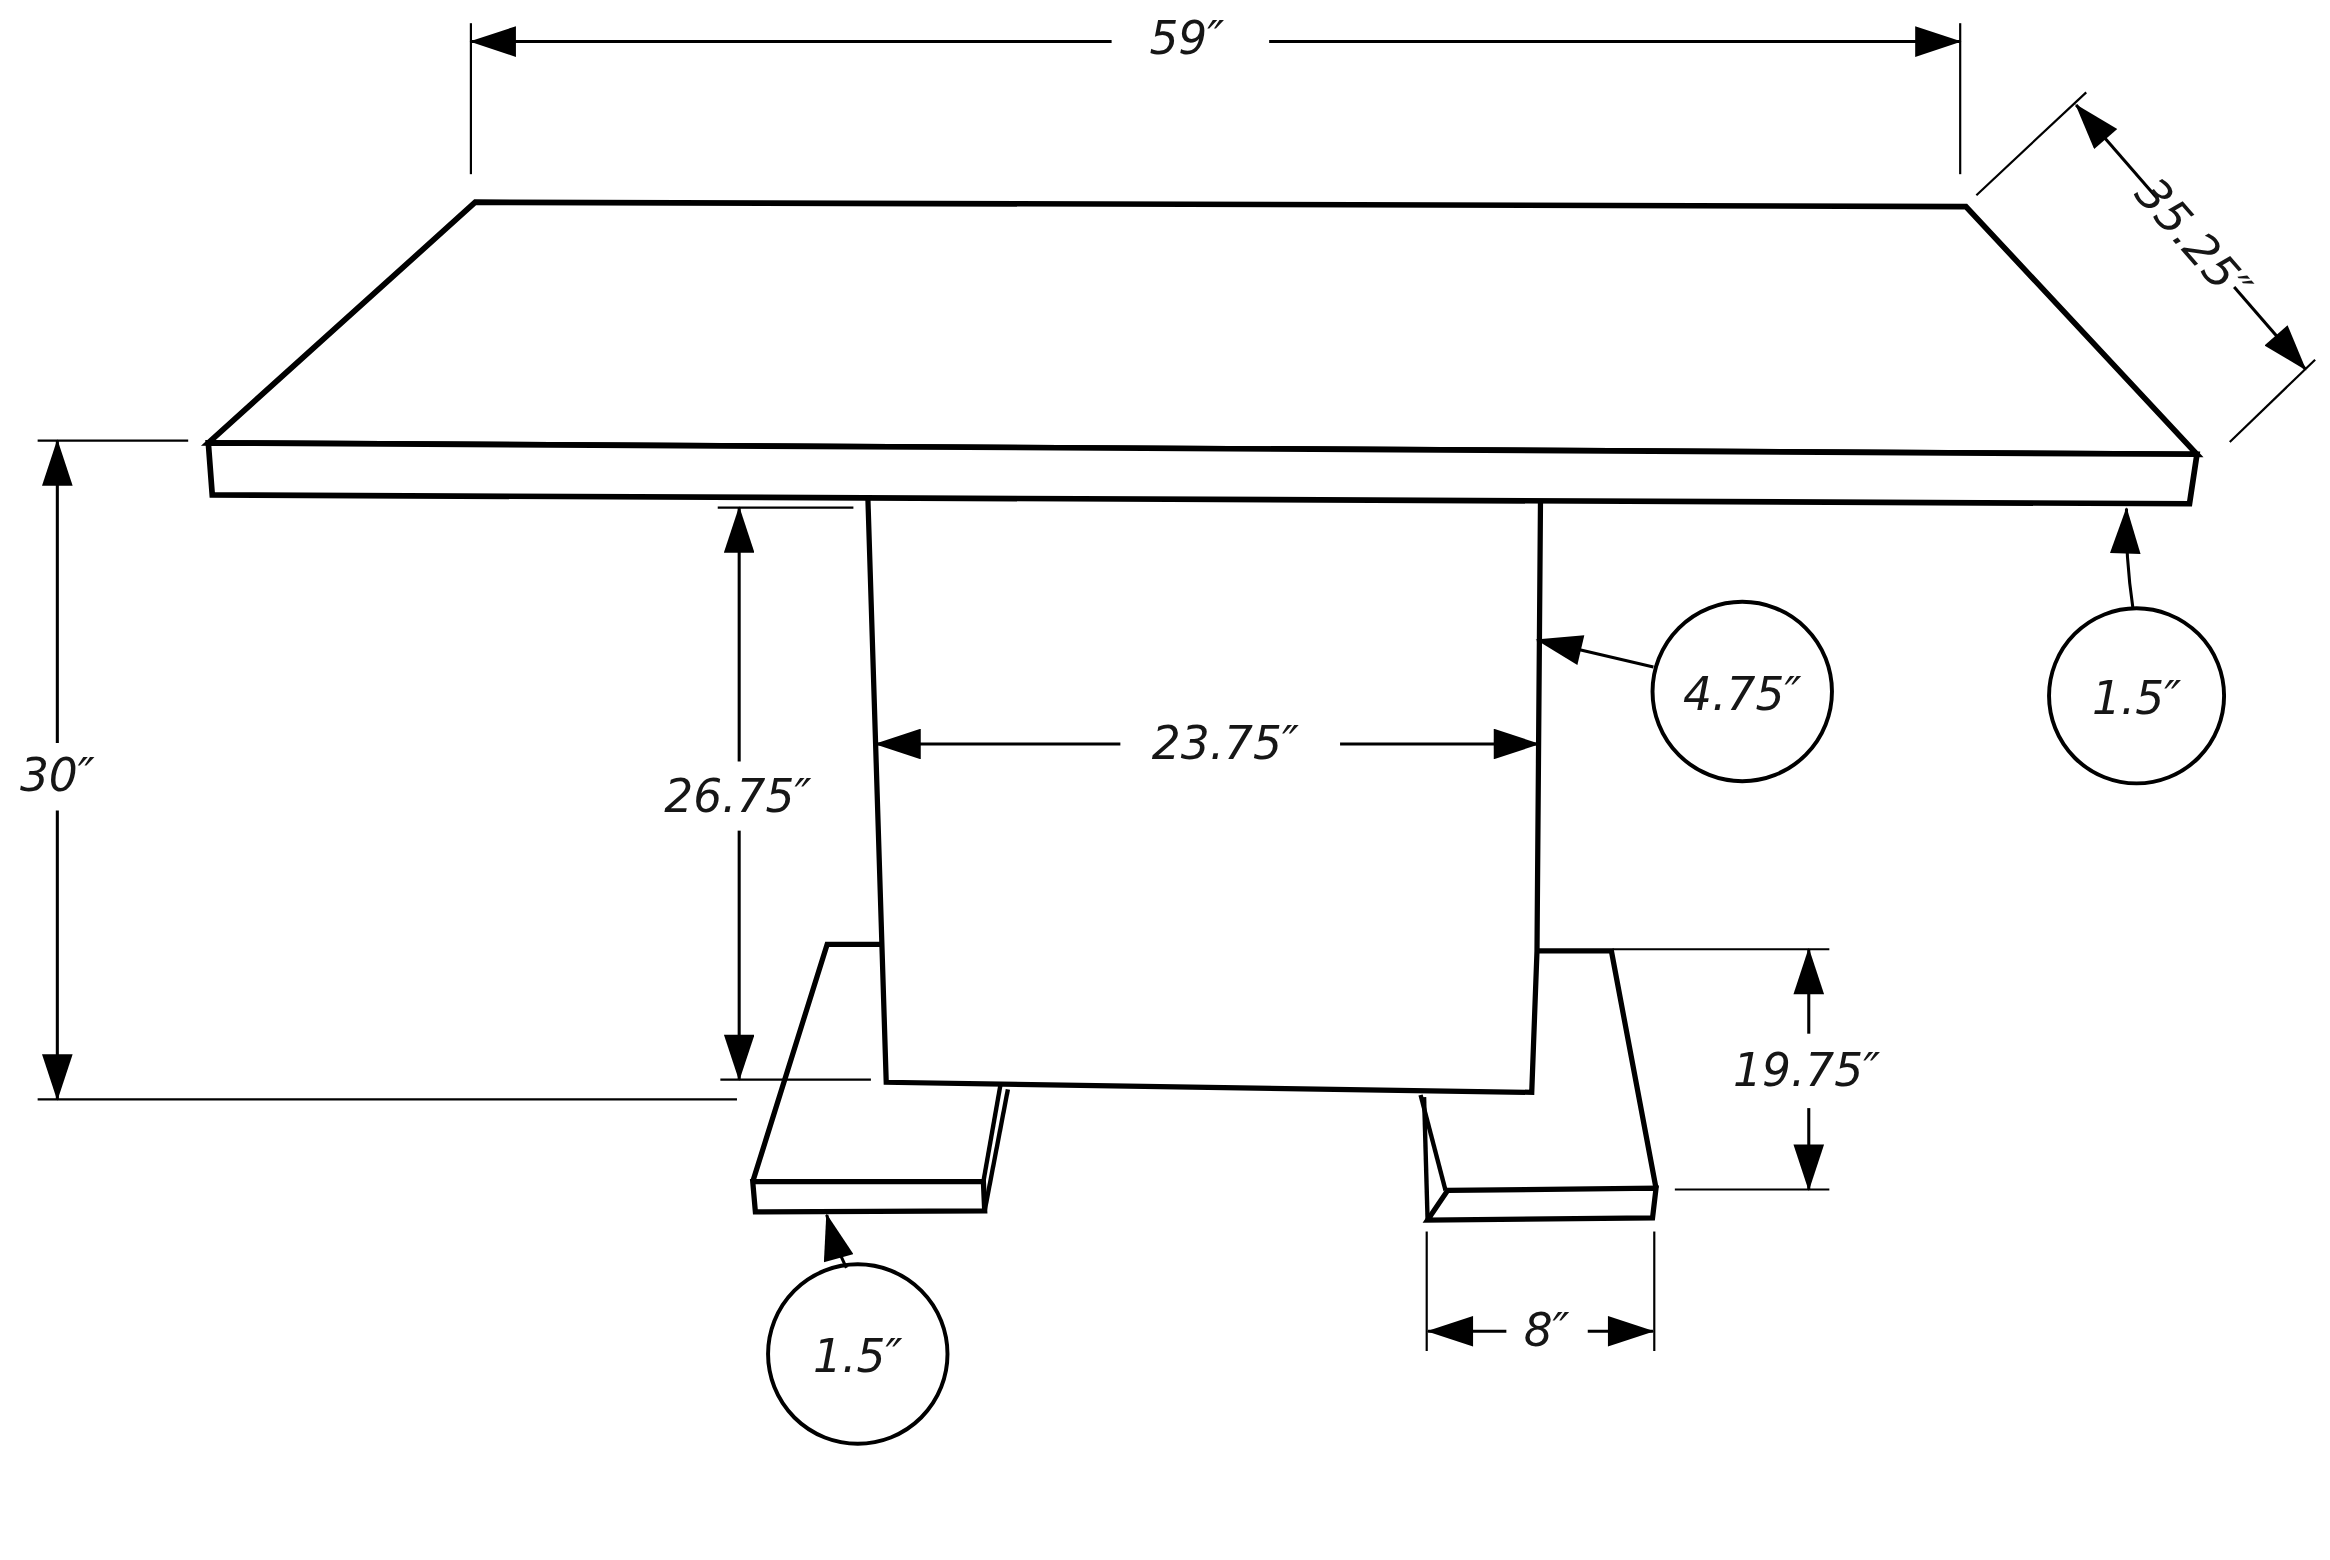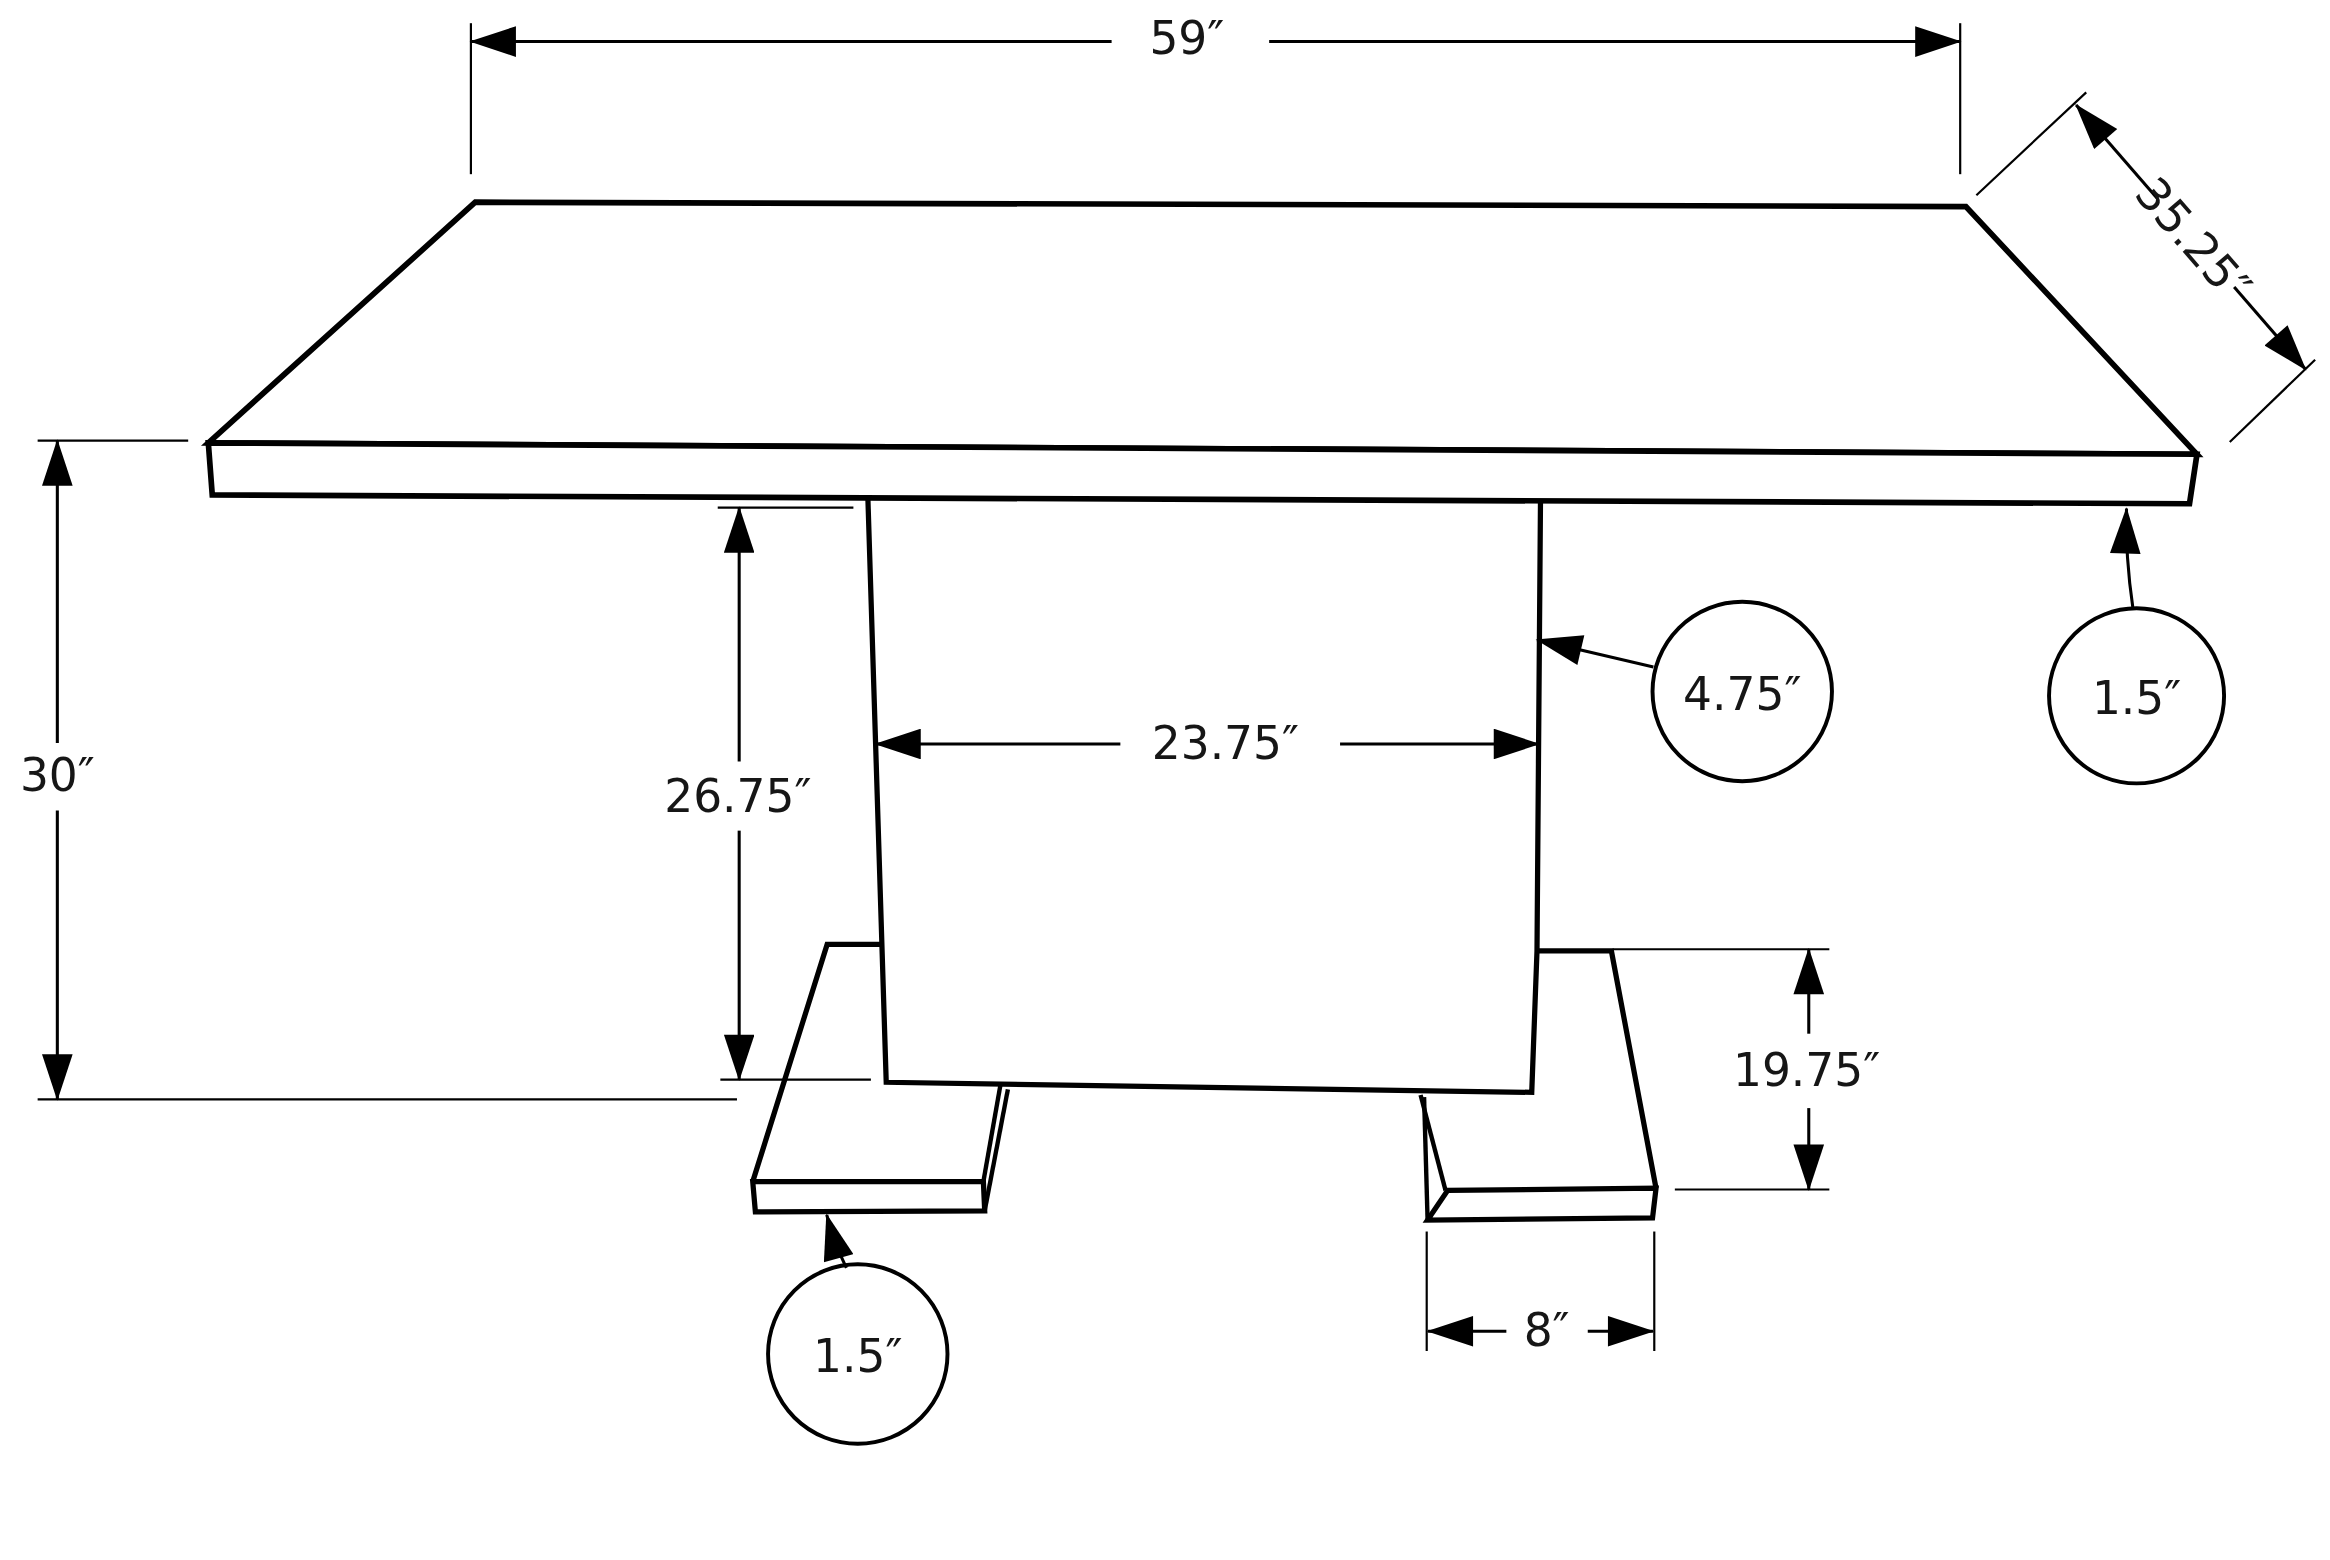--- a/index.html
+++ b/index.html
@@ -1,21 +1,21 @@
 <!DOCTYPE html>
 <html style="--line: #000000; --ink: #161616; --bg: #ffffff;font-size:7.5px"><head>
 <meta charset="utf-8">
 <style>
   :root{
     --line:#000000;
     --ink:#161616;
     --bg:#ffffff;
   }
   html,body{margin:0;padding:0;background:var(--bg);}
-  figure[data-name="dimension-diagram"]{margin:0;width:100%;}
+  figure[data-name="dimension-diagram"]{margin:0;width:100%;font-style:italic;}
   svg{display:block;width:100%;height:auto;background:var(--bg);}
   .face{fill:var(--bg);stroke:var(--line);stroke-width:13;stroke-linejoin:miter;}
   .face-thin{fill:var(--bg);stroke:var(--line);stroke-width:12;stroke-linejoin:miter;}
   .edge{fill:none;stroke:var(--line);stroke-width:12;stroke-linejoin:miter;}
   .edge-thin{fill:none;stroke:var(--line);stroke-width:10;}
   .dim{fill:none;stroke:var(--line);stroke-width:7;}
   .ext{fill:none;stroke:var(--line);stroke-width:5;}
   .leader{fill:none;stroke:var(--line);stroke-width:7;}
   .callout{fill:none;stroke:var(--line);stroke-width:9;}
   text{

